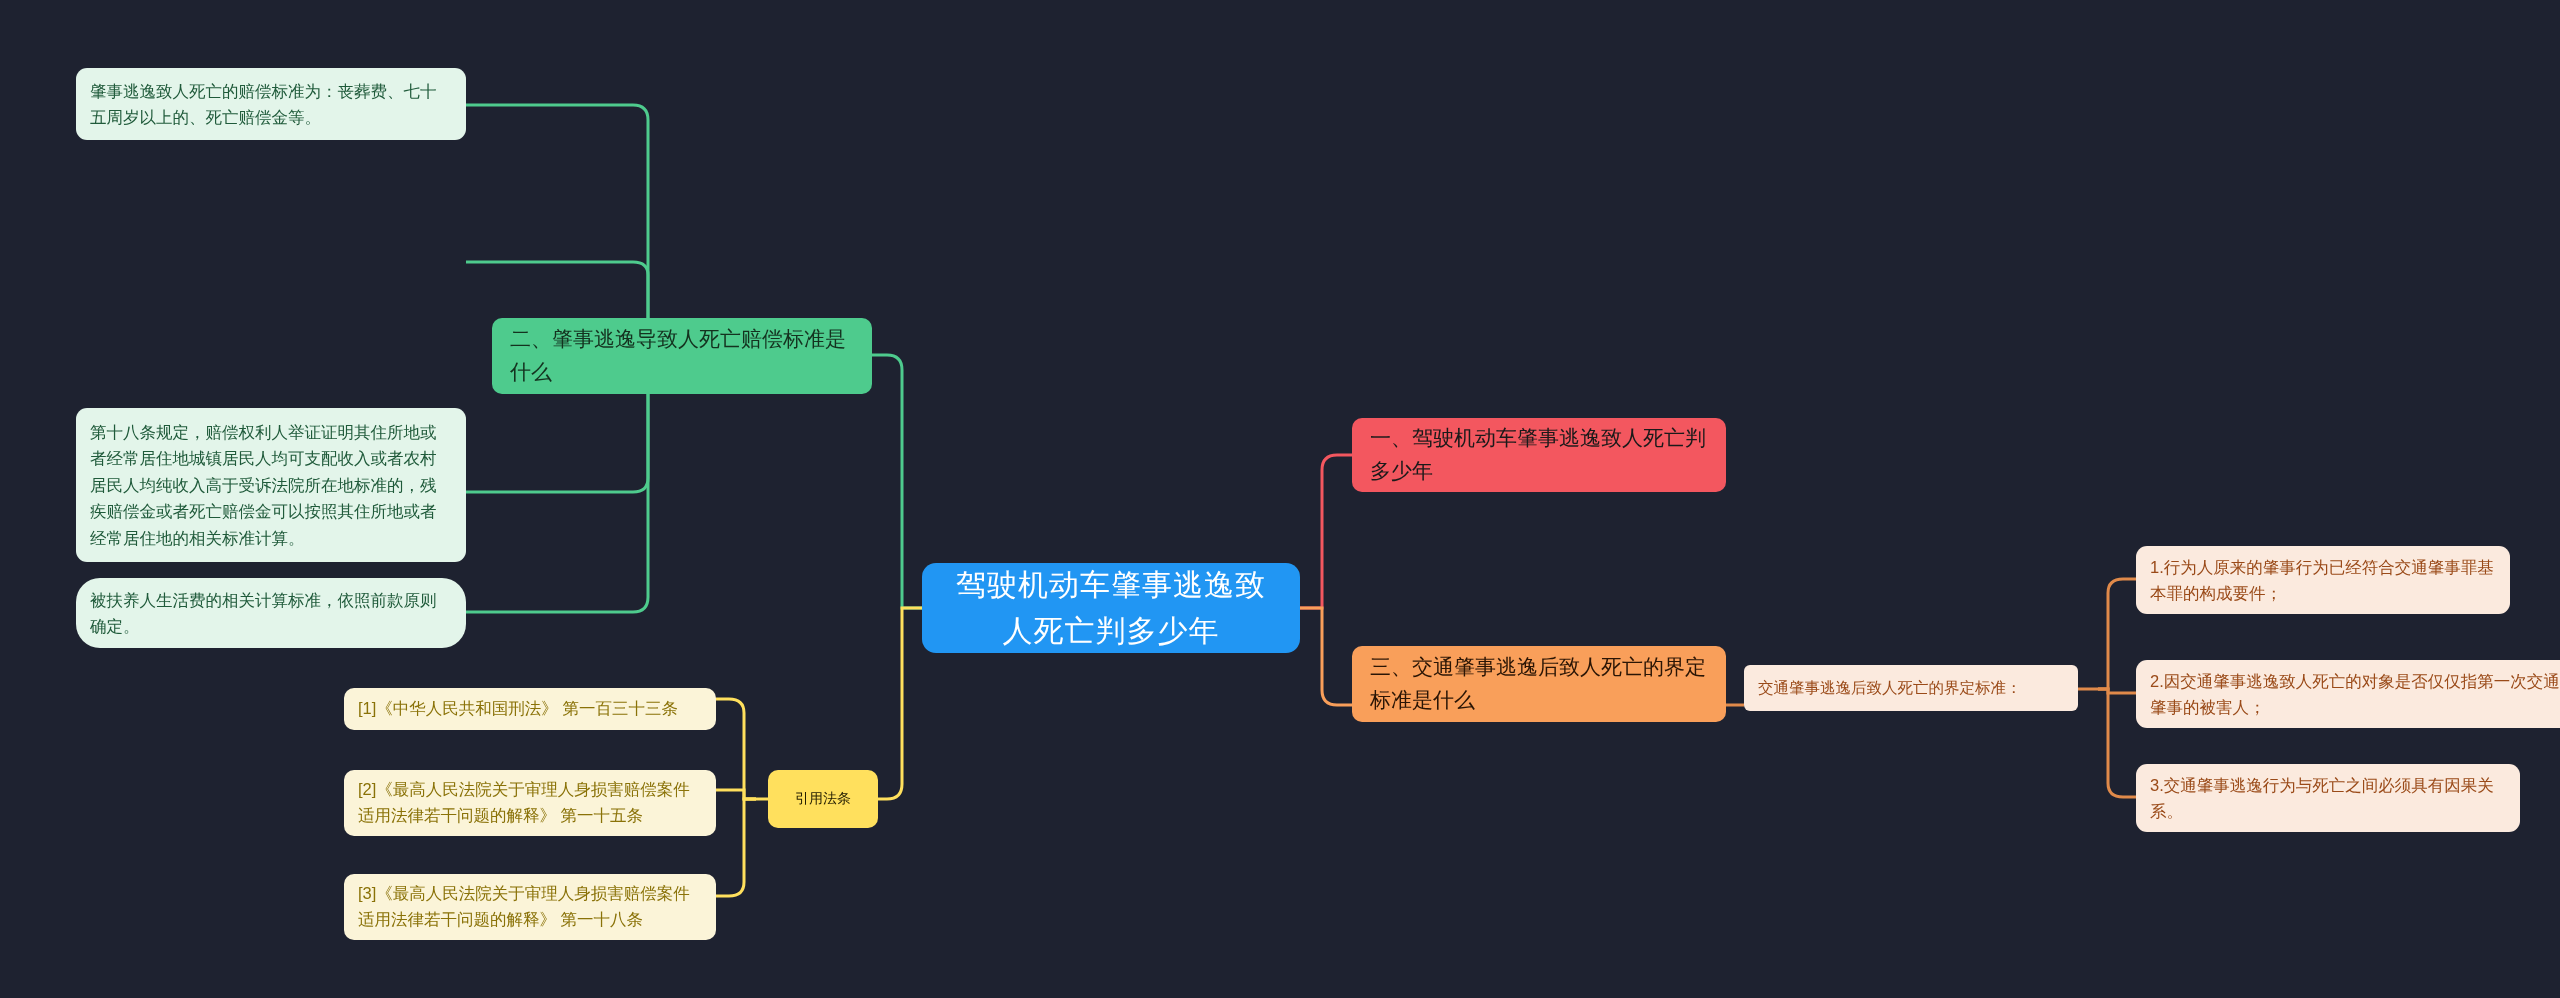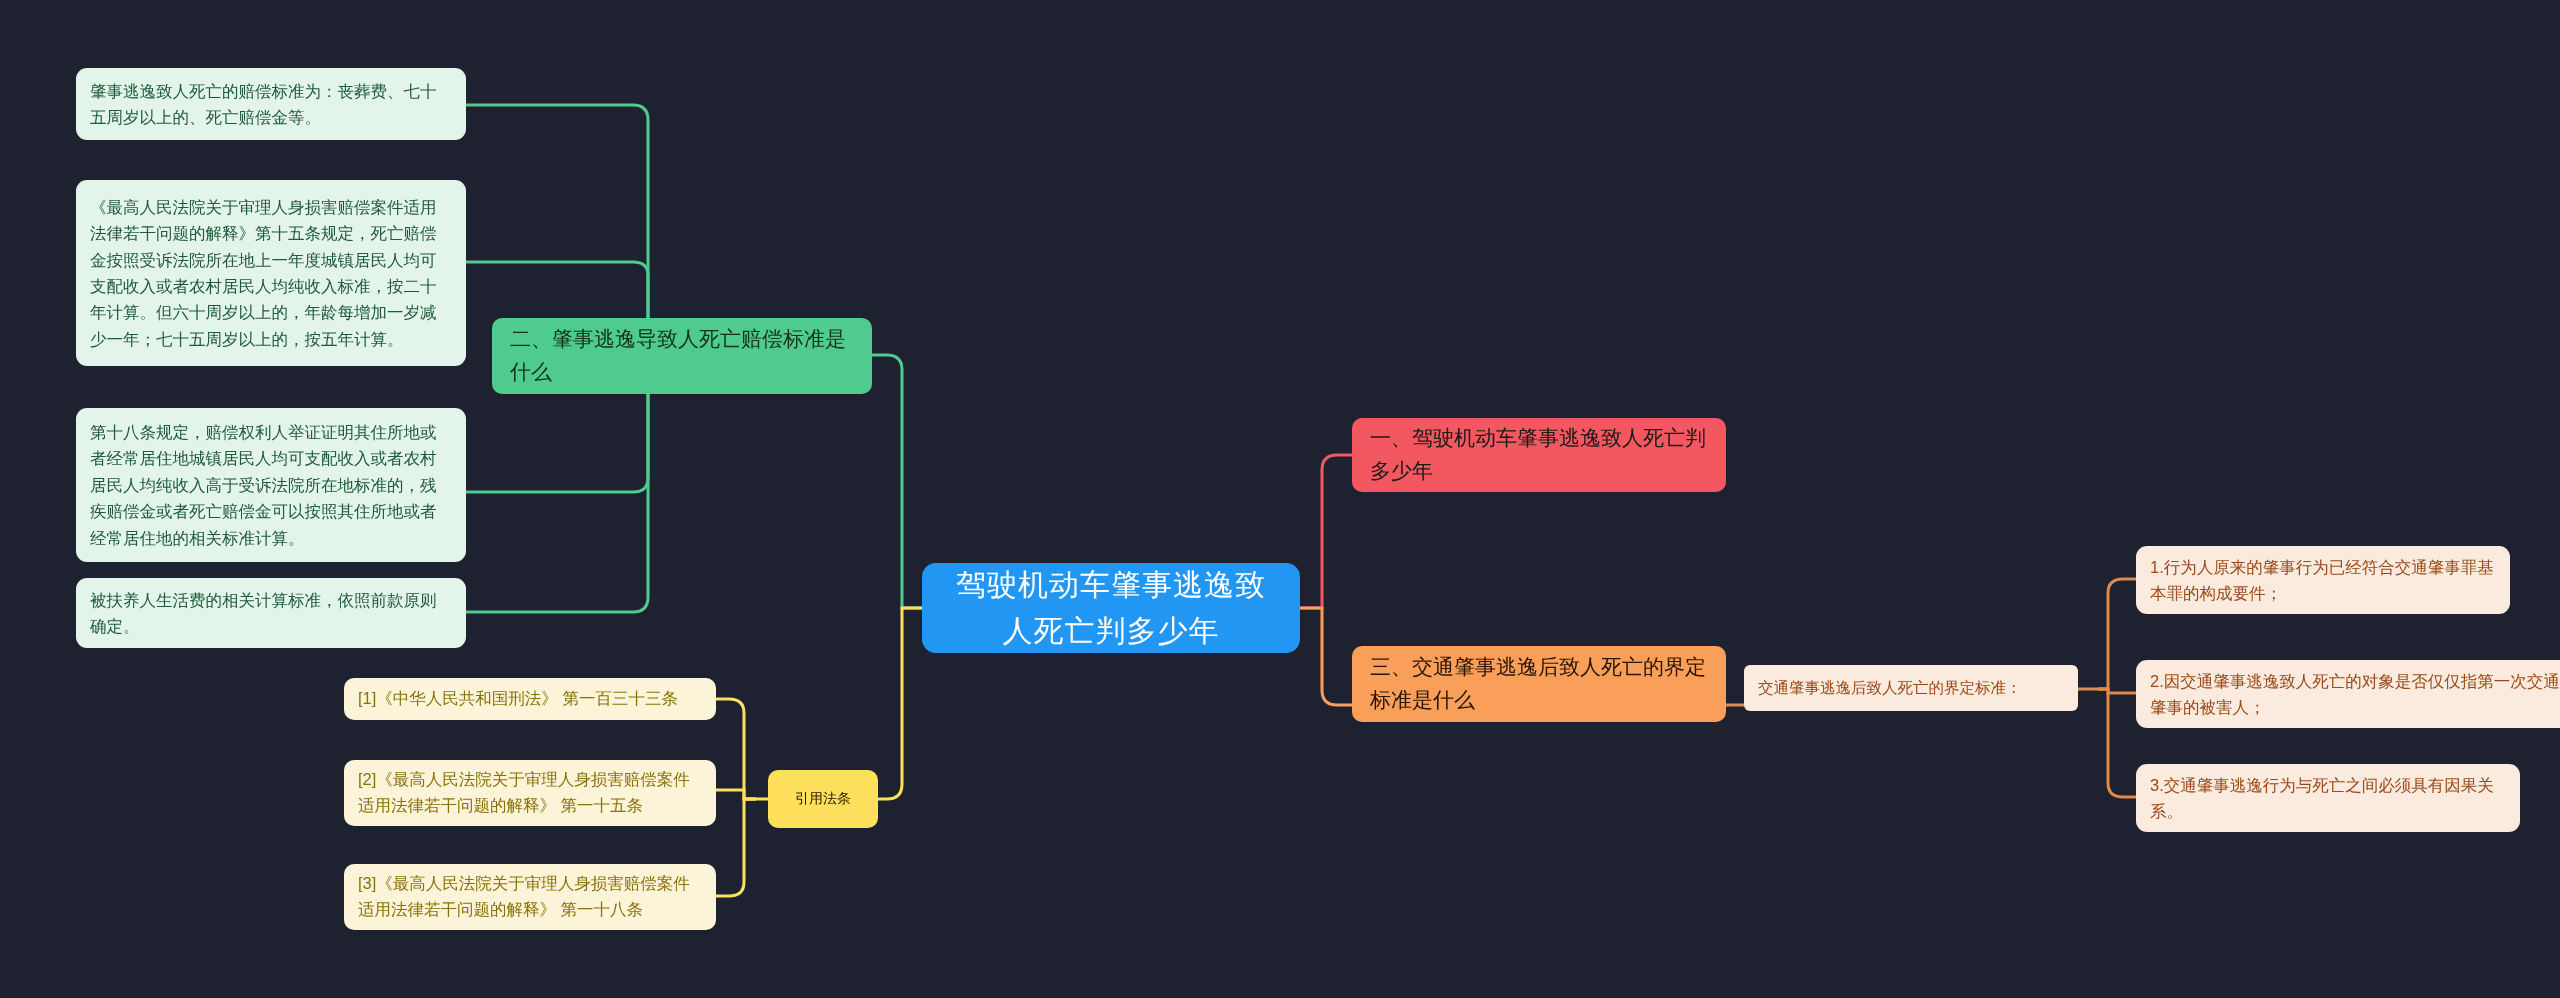--- a/index.html
+++ b/index.html
@@ -98,20 +98,21 @@
     padding: 9px 14px;
     border-radius: 6px;
     white-space: nowrap;
   }
   .leaf-yellow {
     background: #fbf4d8;
     color: #8a7208;
     font-size: 16.5px;
     padding: 10px 14px;
     border-radius: 10px;
+    margin-top: 10px;
   }
   .leaf-yellow.nowrap { white-space: nowrap; }
 </style>
 </head>
 <body>
 
 <div id="canvas">
 
   <svg id="wires" viewBox="0 0 2560 998" width="2560" height="998" fill="none">
 
@@ -178,27 +179,24 @@
     <span>3.交通肇事逃逸行为与死亡之间必须具有因果关系。</span>
   </div>
 
   <div class="node br-green" style="left:492px; top:318px; width:380px; height:76px;">
     <span>二、肇事逃逸导致人死亡赔偿标准是什么</span>
   </div>
 
   <div class="node leaf leaf-green" style="left:76px; top:68px; width:390px; height:72px;">
     <span>肇事逃逸致人死亡的赔偿标准为：丧葬费、七十五周岁以上的、死亡赔偿金等。</span>
   </div>
-  <div class="node leaf leaf-green" style="left:76px; top:180px; width:390px; height:186px;">
-    <span>《最高人民法院关于审理人身损害赔偿案件适用法律若干问题的解释》第十五条规定，死亡赔偿金按照受诉法院所在地上一年度城镇居民人均可支配收入或者农村居民人均纯收入标准，按二十年计算。但六十周岁以上的，年龄每增加一岁减少一年；七十五周岁以上的，按五年计算。</span>
-  </div>
   <div class="node leaf leaf-green" style="left:76px; top:408px; width:390px; height:154px;">
     <span>第十八条规定，赔偿权利人举证证明其住所地或者经常居住地城镇居民人均可支配收入或者农村居民人均纯收入高于受诉法院所在地标准的，残疾赔偿金或者死亡赔偿金可以按照其住所地或者经常居住地的相关标准计算。</span>
   </div>
-  <div class="node leaf leaf-green" style="left:76px; top:578px; width:390px; height:70px;">
+  <div class="node leaf leaf-green" style="left:76px; top:578px; width:390px; height:70px;border-radius:24px;">
     <span>被扶养人生活费的相关计算标准，依照前款原则确定。</span>
   </div>
 
   <div class="node br-yellow" style="left:768px; top:770px; width:110px; height:58px;">
     <span>引用法条</span>
   </div>
 
   <div class="node leaf-yellow nowrap" style="left:344px; top:678px; width:372px; height:42px;">
     <span>[1]《中华人民共和国刑法》 第一百三十三条</span>
   </div>

